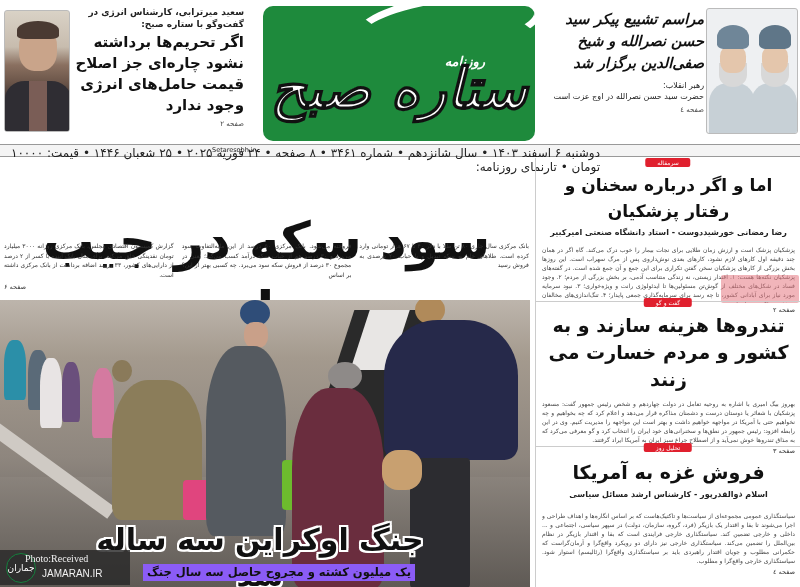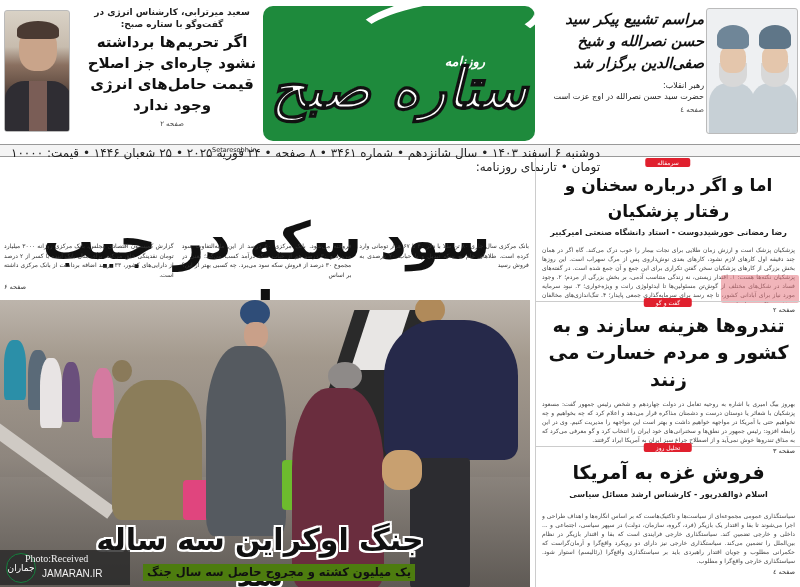--- a/index.html
+++ b/index.html
@@ -10,21 +10,21 @@
   
   .masthead { position: absolute; left: 0; top: 0; width: 800px; height: 145px; }
 
   .left-teaser { position: absolute; left: 0; top: 0; width: 255px; height: 142px; }
   .left-photo { position: absolute; left: 4px; top: 10px; width: 66px; height: 122px; border: 1px solid #bbb; border-radius: 3px;
     background: linear-gradient(180deg, #d9d2c6 0%, #c7bcae 30%, #8a7060 45%, #6a5448 60%, #3a3234 75%, #2c2a30 100%); overflow: hidden; }
   .left-photo .face { position: absolute; left: 14px; top: 14px; width: 38px; height: 46px; border-radius: 45% 45% 40% 40%; background: #c9a48a; }
   .left-photo .hair { position: absolute; left: 12px; top: 10px; width: 42px; height: 18px; border-radius: 50% 50% 20% 20%; background: #4a3a32; }
   .left-photo .suit { position: absolute; left: 0; top: 70px; width: 66px; height: 60px; background: #2f2d33; border-radius: 30% 30% 0 0; }
   .left-photo .shirt { position: absolute; left: 24px; top: 70px; width: 18px; height: 52px; background: #7a5d56; }
-  .left-text { position: absolute; left: 82px; top: 6px; width: 180px; text-align: center; }
+  .left-text { position: absolute; left: 64px; top: 6px; width: 180px; }
   .left-kicker { font-size: 9px; line-height: 12px; color: #222; font-weight: bold; }
   .left-title { font-size: 15px; line-height: 21px; font-weight: bold; color: #111; margin-top: 2px; }
   .left-page { font-size: 7px; color: #444; margin-top: 4px; }
 
   .logo { position: absolute; left: 263px; top: 6px; width: 272px; height: 135px; background: #1e8a3c; border-radius: 10px; overflow: hidden; }
   .logo .rooznameh { position: absolute; right: 50px; top: 48px; font-size: 13px; font-style: italic; color: #ffffff; font-weight: bold; }
   .logo .name { position: absolute; left: 0; right: 0; top: 48px; text-align: center; font-size: 56px; line-height: 70px; font-weight: bold; font-style: italic; color: #ffffff;
     -webkit-text-stroke: 1.5px #111; letter-spacing: -2px; }
   .logo .swoosh { position: absolute; left: 90px; top: -12px; width: 190px; height: 60px; border: 8px solid #fff; border-bottom-color: transparent; border-left-color: transparent; border-radius: 50%; transform: rotate(-8deg); }
 
@@ -55,21 +55,21 @@
   .photo { position: absolute; left: 0; top: 140px; width: 530px; height: 287px; overflow: hidden;
     background: linear-gradient(180deg, #bdb5ac 0%, #a49a8e 20%, #8e867e 55%, #6f6a66 80%, #5d5a57 100%); }
   .photo .ground { position: absolute; left: 0; bottom: 0; width: 530px; height: 110px; background: linear-gradient(180deg, #8a837c, #5f5a55); }
   .photo .fig { position: absolute; border-radius: 40% 40% 10% 10%; }
   .photo .beam { position: absolute; left: -10px; top: 118px; width: 150px; height: 14px; background: #cfcac4; transform: rotate(36deg); transform-origin: left; }
   .photo .tent { position: absolute; left: 330px; top: 10px; width: 80px; height: 150px; background: #2a2a2a; transform: skewX(-18deg); }
   .photo .tent2 { position: absolute; left: 360px; top: 10px; width: 40px; height: 60px; background: #e8e6e4; transform: skewX(-18deg); }
 
   .photo-caption-big { position: absolute; left: 70px; top: 362px; width: 380px; text-align: center; font-size: 30px; line-height: 36px; font-weight: bold; color: #111;
     text-shadow: -2px -2px 0 #fff, 2px -2px 0 #fff, -2px 2px 0 #fff, 2px 2px 0 #fff, 0 2px 0 #fff, 0 -2px 0 #fff, 2px 0 0 #fff, -2px 0 0 #fff; }
-  .photo-caption-sub { position: absolute; left: 143px; top: 404px; height: 17px; padding: 0 4px; background: #4d7c0f; font-size: 11.5px; line-height: 17px; font-weight: bold; color: #111; direction: rtl; }
+  .photo-caption-sub { position: absolute; left: 143px; top: 404px; height: 17px; padding: 0 4px; background: #8b5cf6; font-size: 11.5px; line-height: 17px; font-weight: bold; color: #111; direction: rtl; }
 
   .credit { position: absolute; left: 0; top: 550px; width: 130px; height: 35px; background: rgba(40,40,40,0.82); }
   .credit .logo-circle { position: absolute; left: 6px; top: 3px; width: 30px; height: 30px; border-radius: 50%; border: 1px solid #15803d; background: #2e2e2e; color: #fff; font-size: 9px; text-align: center; line-height: 28px; }
   .credit .c1 { position: absolute; left: 25px; top: 3px; font-size: 10px; color: #f2f2f2; font-family: Liberation Serif, serif; }
   .credit .c2 { position: absolute; left: 42px; top: 18px; font-size: 10px; color: #f2f2f2; font-family: "Liberation Sans", sans-serif; }
 
   
   .rcol { position: absolute; left: 535px; top: 158px; width: 265px; height: 429px; border-left: 1px solid #ccc; }
   .sec-label { position: absolute; left: 50%; transform: translateX(-50%); height: 9px; padding: 0 12px; background: #e0202e; color: #fff; font-size: 6px; line-height: 9px; border-radius: 2px; }
   .article { position: absolute; left: 0; width: 265px; padding: 0 6px; }

